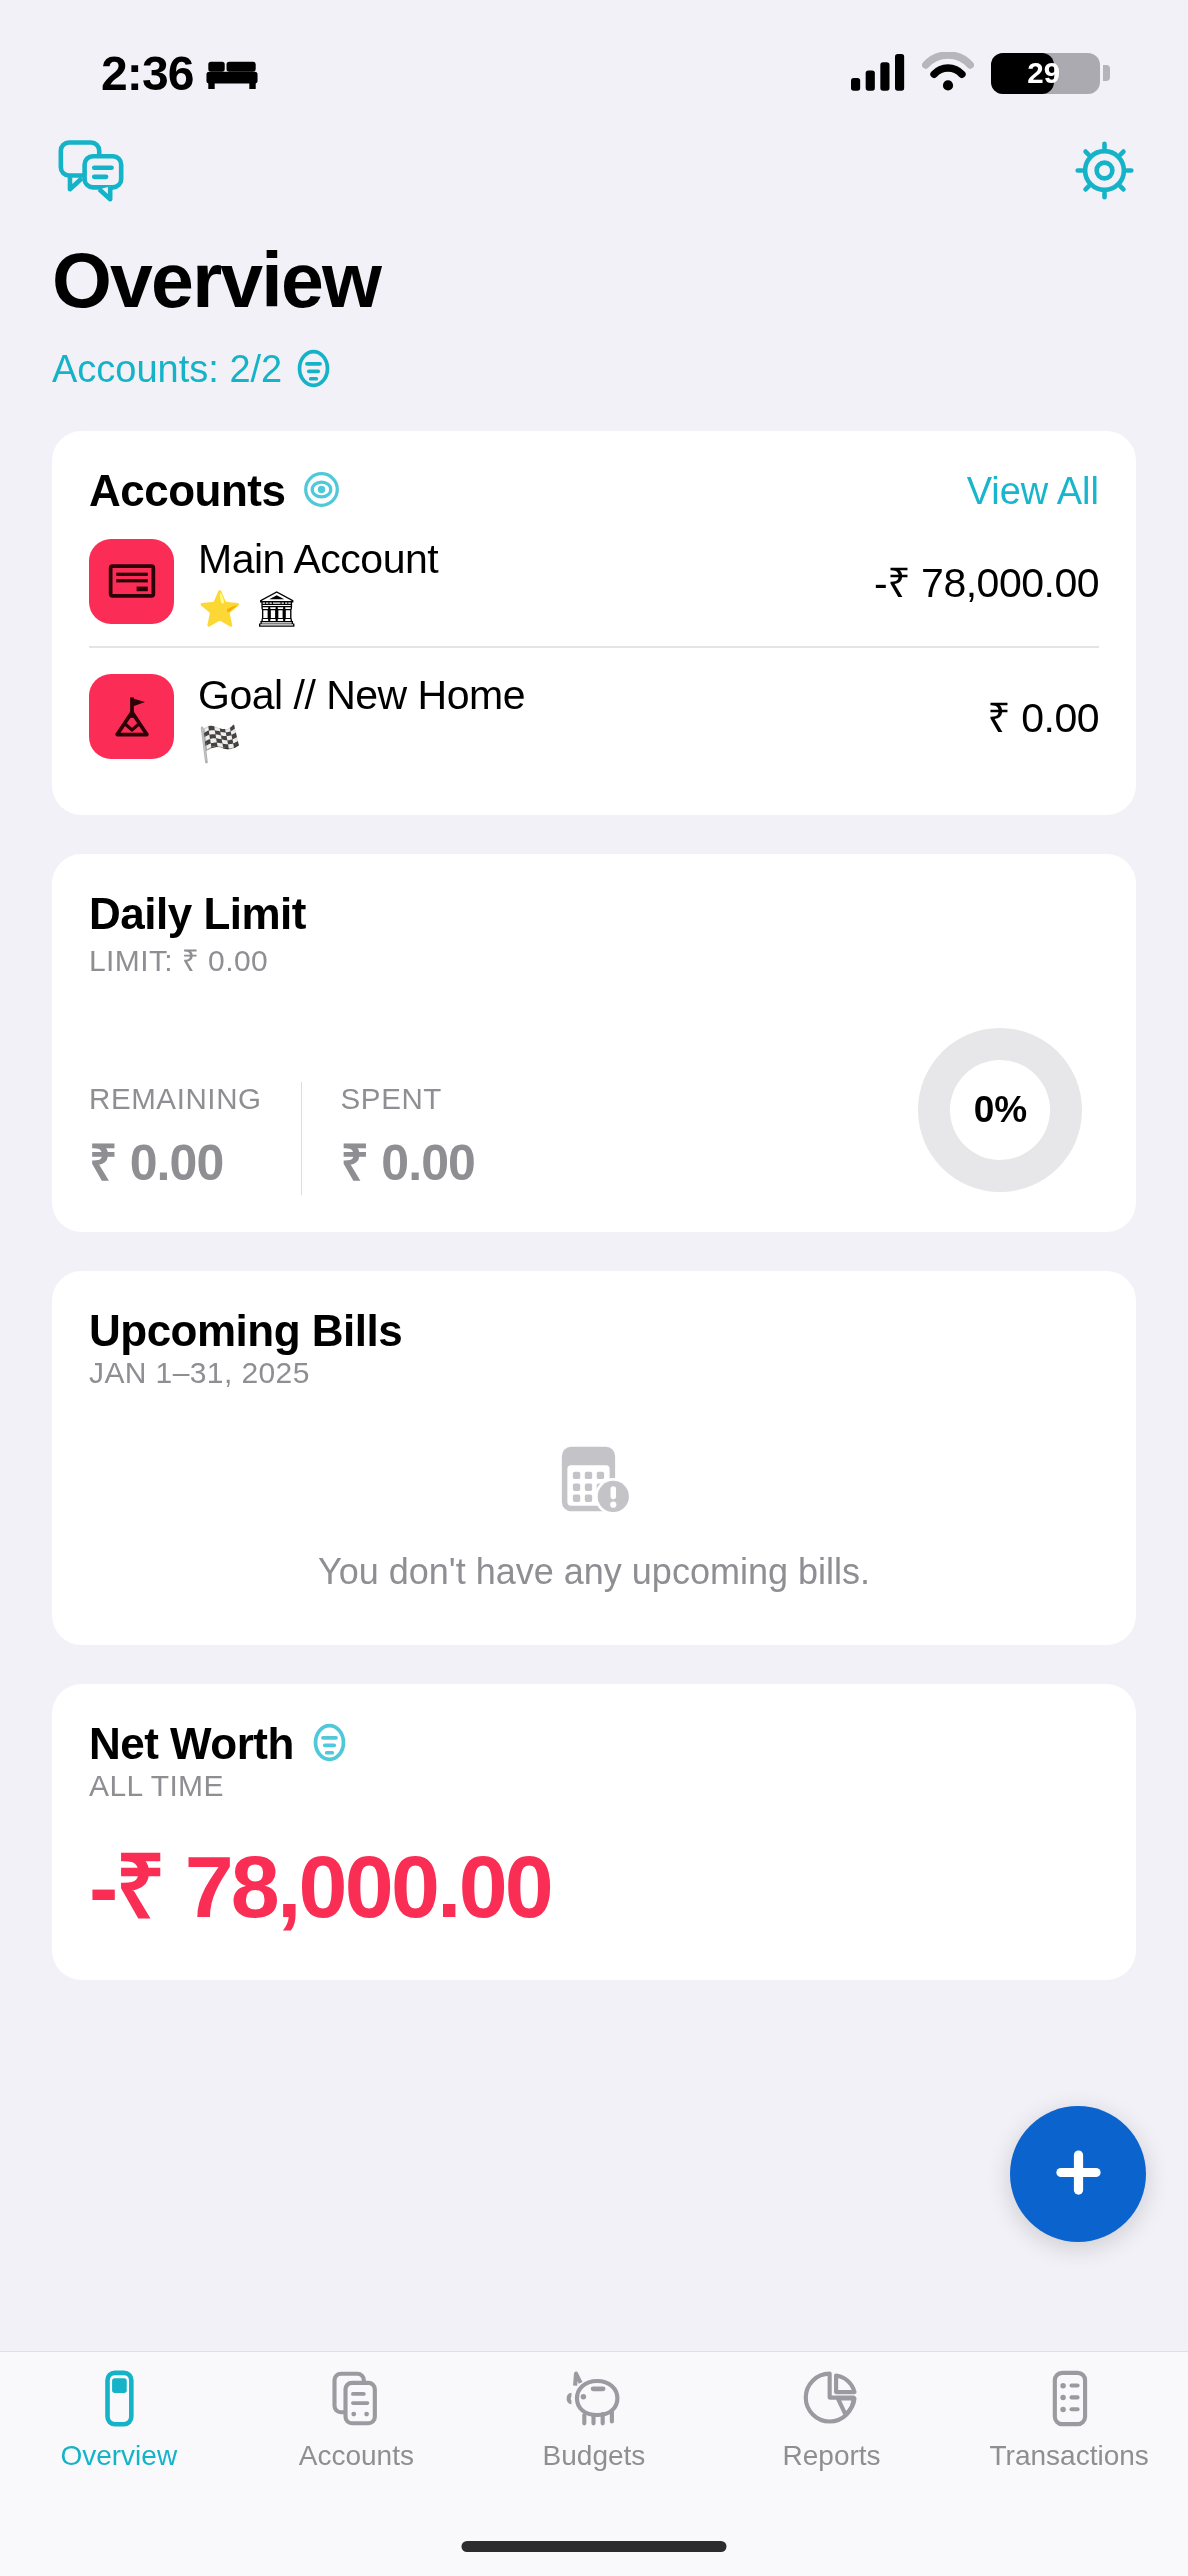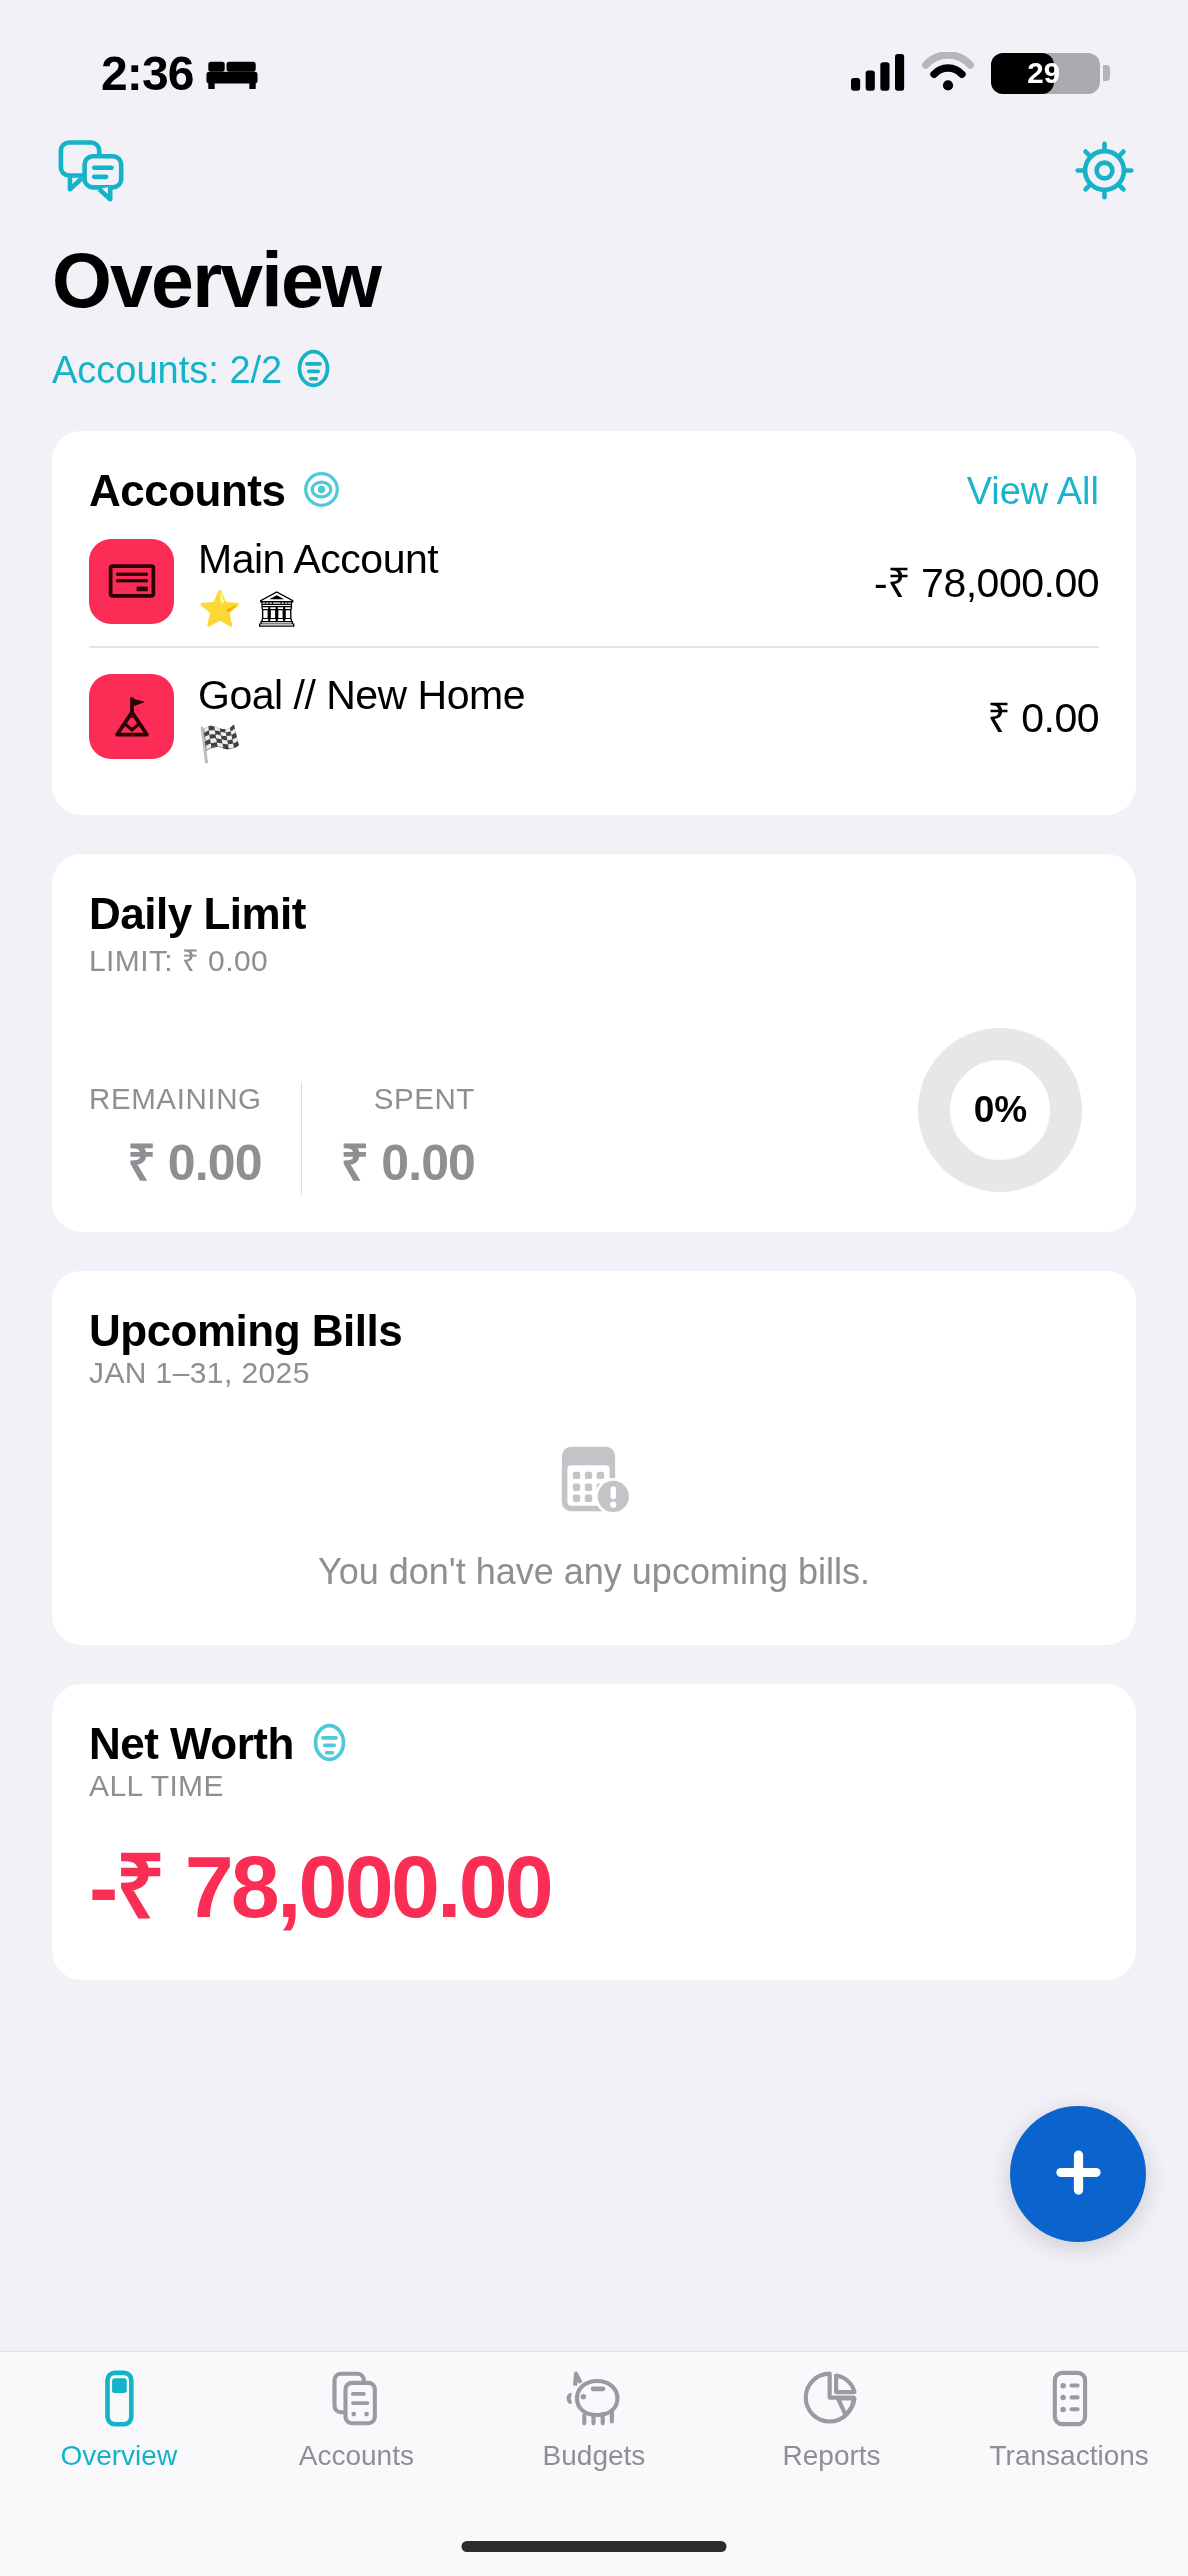--- a/index.html
+++ b/index.html
@@ -55,21 +55,21 @@
     padding: 0 53px 0 57px;
   }
 
   
   .header { padding: 16.6px 52px 0 52px; }
   .page-title {
     font-size: 77px; font-weight: bold; color: #000;
     letter-spacing: -1.8px; line-height: 1.05;
   }
   .accounts-chip {
-    display: flex; align-items: center; gap: 11px;
+    display: flex; gap: 11px;
     margin-top: 28px;
   }
   .accounts-chip-text {
     font-size: 38px; color: #14b3c8; font-weight: 500;
   }
 
   
   .scroll { padding: 0 52px; }
   .card {
     background: #fff;
@@ -104,21 +104,20 @@
   .acct-amount {
     font-size: 41px; color: #000; font-weight: 500;
     white-space: nowrap; letter-spacing: -0.5px;
   }
   .divider { height: 1.8px; background: #e3e3e8; margin: 3.7px 0 3.7px 0; }
 
   
   .dl-body {
     display: flex; align-items: flex-end; justify-content: space-between;
     margin-top: 48px;
-    text-align: right;
   }
   .dl-stats { display: flex; align-items: stretch; gap: 0; }
   .dl-col { padding-right: 39px; }
   .dl-col.second { padding-left: 39px; border-left: 1.8px solid #dcdce1; }
   .dl-label { font-size: 29.5px; color: #8e8e93; letter-spacing: 0.6px; }
   .dl-value { font-size: 50px; color: #8e8e93; font-weight: bold; margin-top: 11px; letter-spacing: -0.9px; }
   .donut {
     width: 164px; height: 164px; border-radius: 50%;
     background: #e7e7ea;
     display: flex; align-items: center; justify-content: center;

